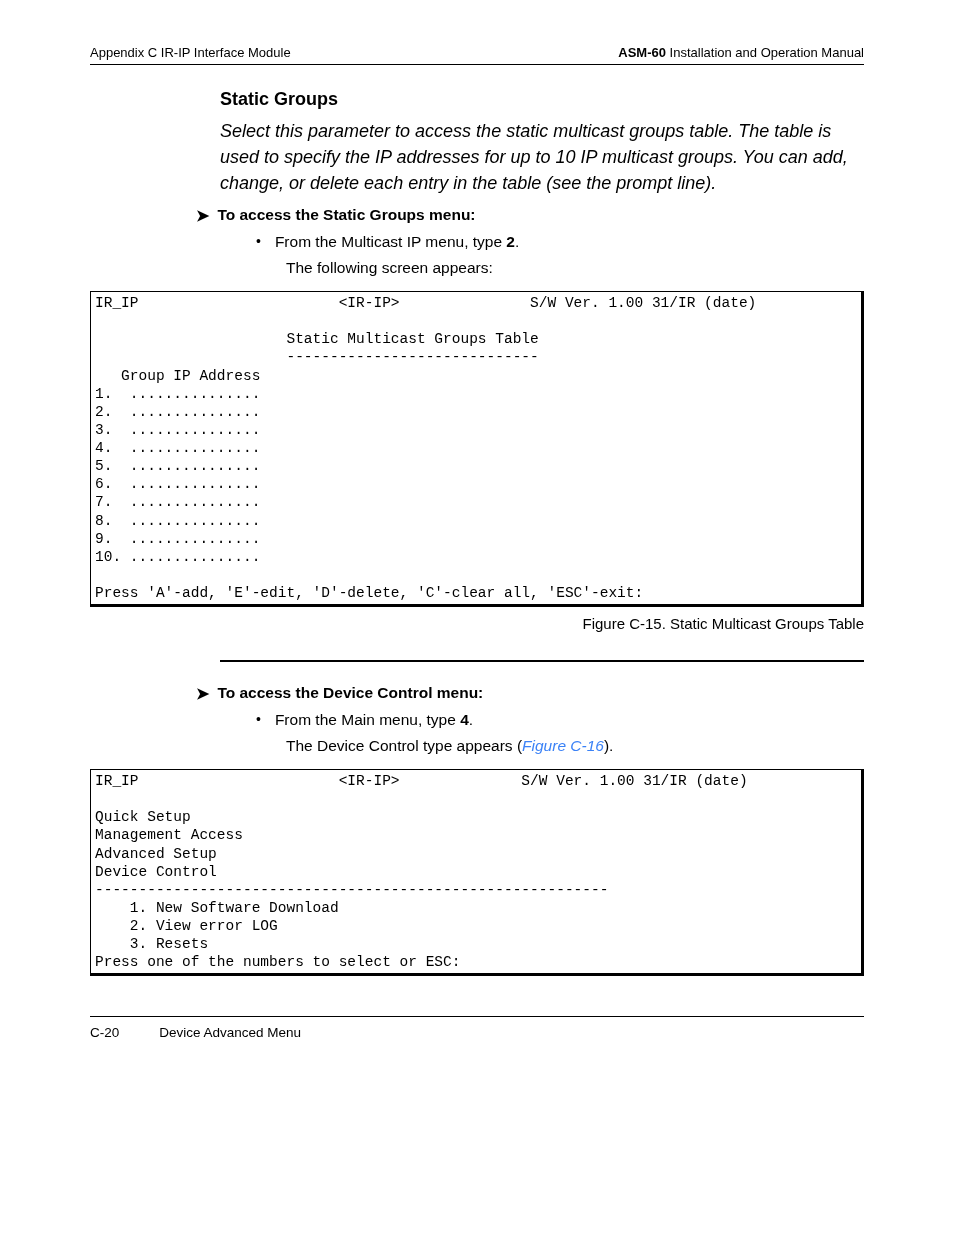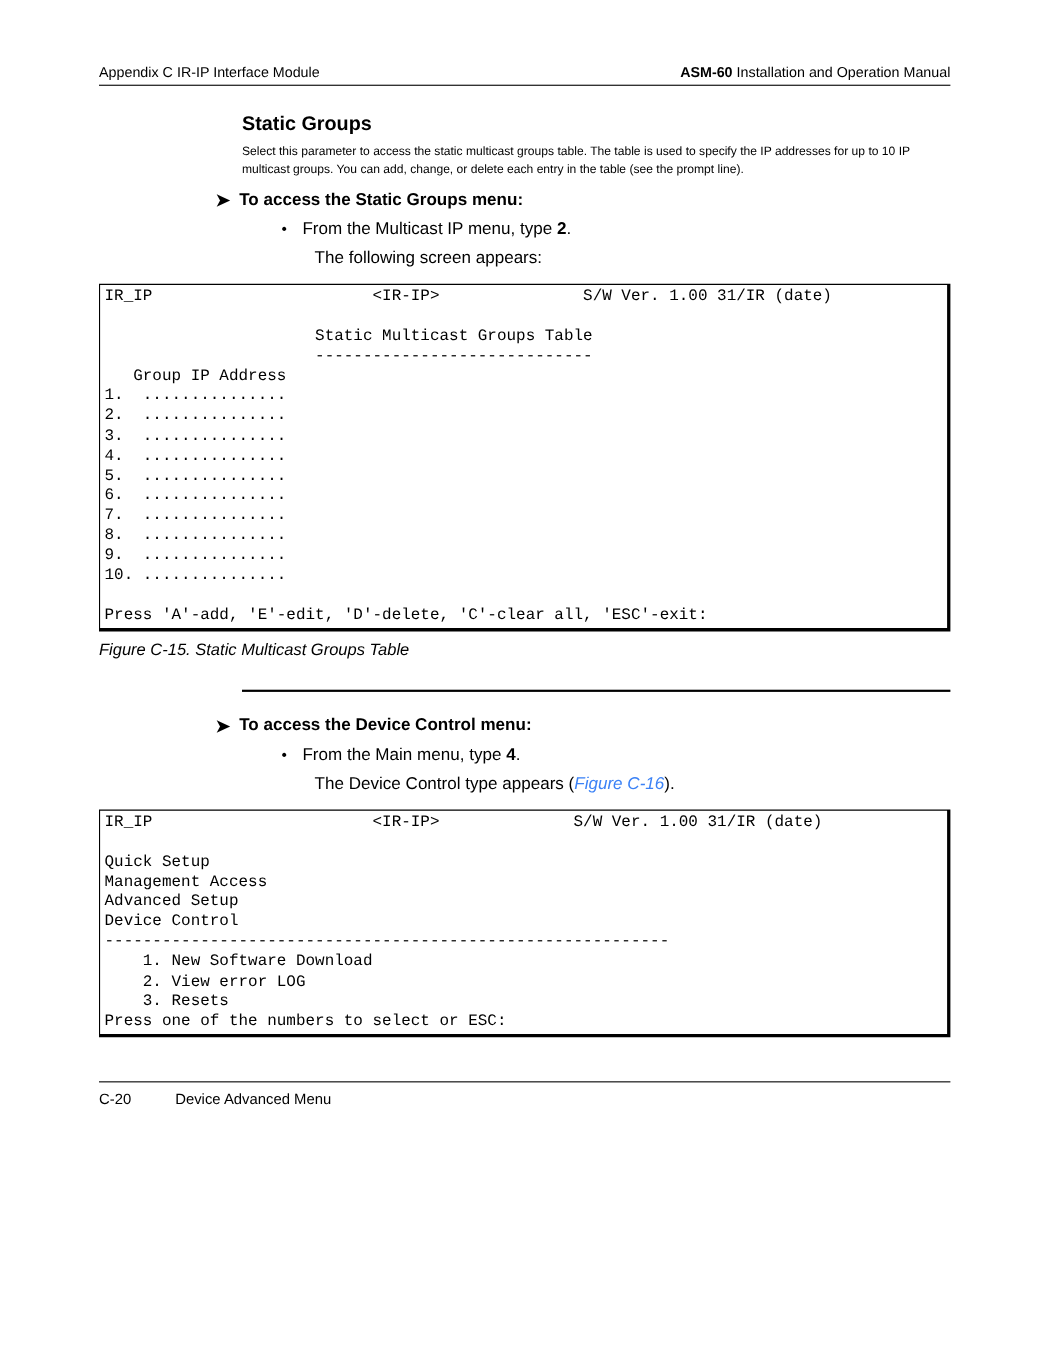--- a/index.html
+++ b/index.html
@@ -4,21 +4,21 @@
 <style>
   body {
     margin: 0;
     padding: 0;
     background: #fff;
     font-family: "Segoe UI", "Myriad Pro", "Frutiger", Arial, sans-serif;
     color: #000;
     width: 954px;
   }
   .page {
-    padding: 58px 90px 40px 90px;
+    padding: 45px 90px 40px 90px;
     box-sizing: border-box;
   }
   .running-header {
     display: flex;
     justify-content: space-between;
     font-size: 13px;
     padding-bottom: 4px;
     border-bottom: 1px solid #000;
     margin-bottom: 24px;
   }
@@ -27,23 +27,24 @@
   }
   .content {
     margin-left: 130px;
   }
   .h3 {
     font-weight: 700;
     font-size: 18px;
     margin: 8px 0 8px 0;
   }
   .body-text {
-    font-size: 11px;
+    font-size: 18px;
     line-height: 1.45;
     margin: 0 0 10px 0;
+    font-style: italic;
   }
   .proc-line {
     margin-left: -24px;
     display: flex;
     align-items: flex-start;
     gap: 8px;
     font-size: 15.5px;
     font-weight: 700;
     margin-bottom: 6px;
   }
@@ -70,22 +71,21 @@
     border-right-width: 3px;
     border-bottom-width: 3px;
     font-family: "Courier New", monospace;
     font-size: 14.5px;
     line-height: 1.25;
     padding: 2px 4px 2px 4px;
     white-space: pre;
     overflow: hidden;
   }
   .fig-caption {
-    text-align: left;
-    font-style: italic;
+    text-align: right;
     font-size: 15px;
     margin: 6px 0 28px 0;
   }
   .section-rule {
     border: none;
     border-top: 2px solid #000;
     margin: 8px 0 22px 0;
   }
   .h2 {
     font-weight: 700;

